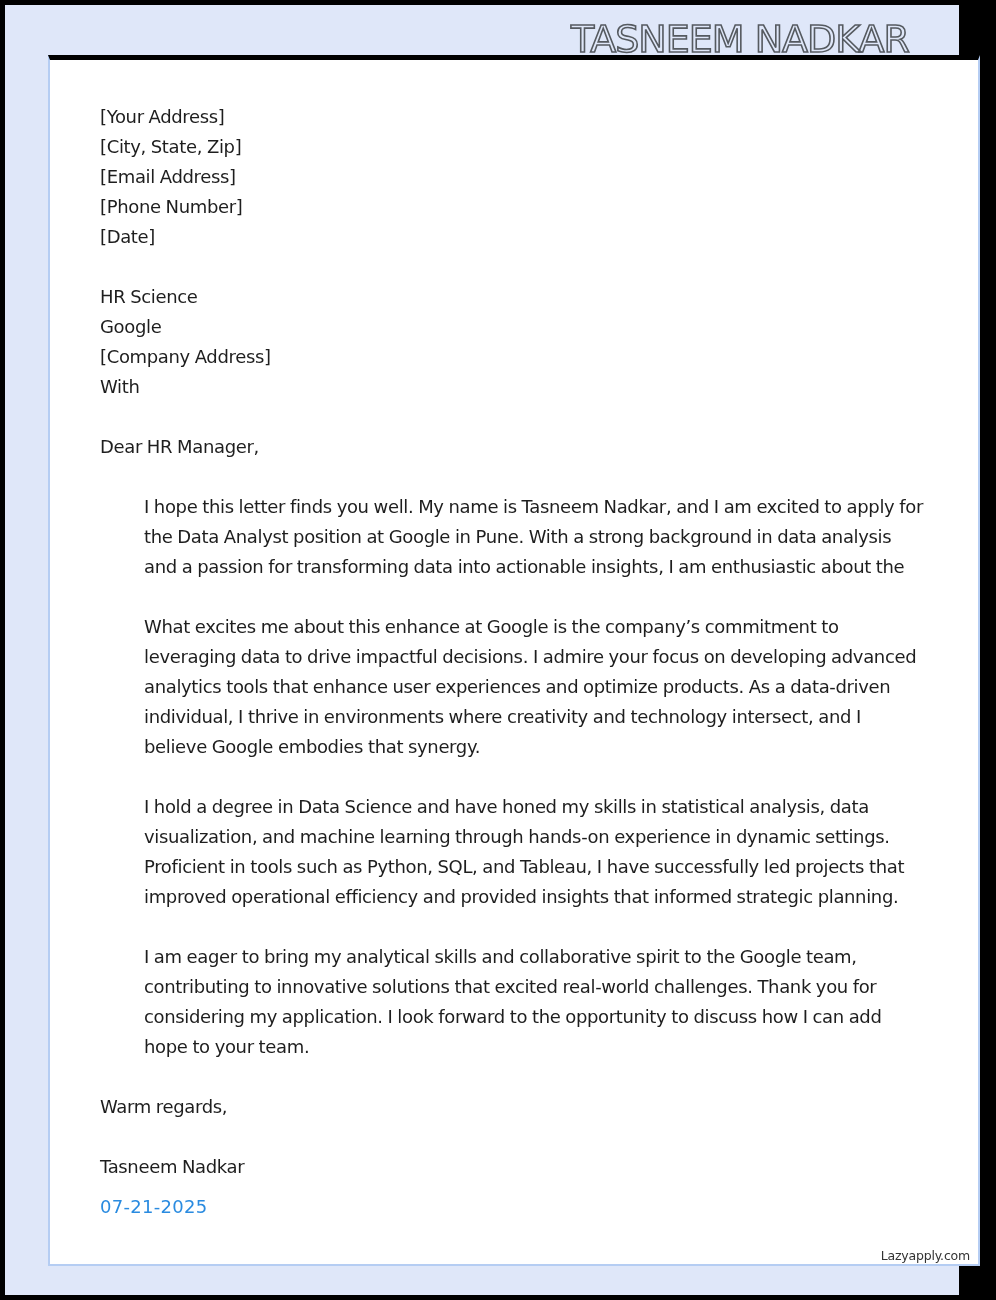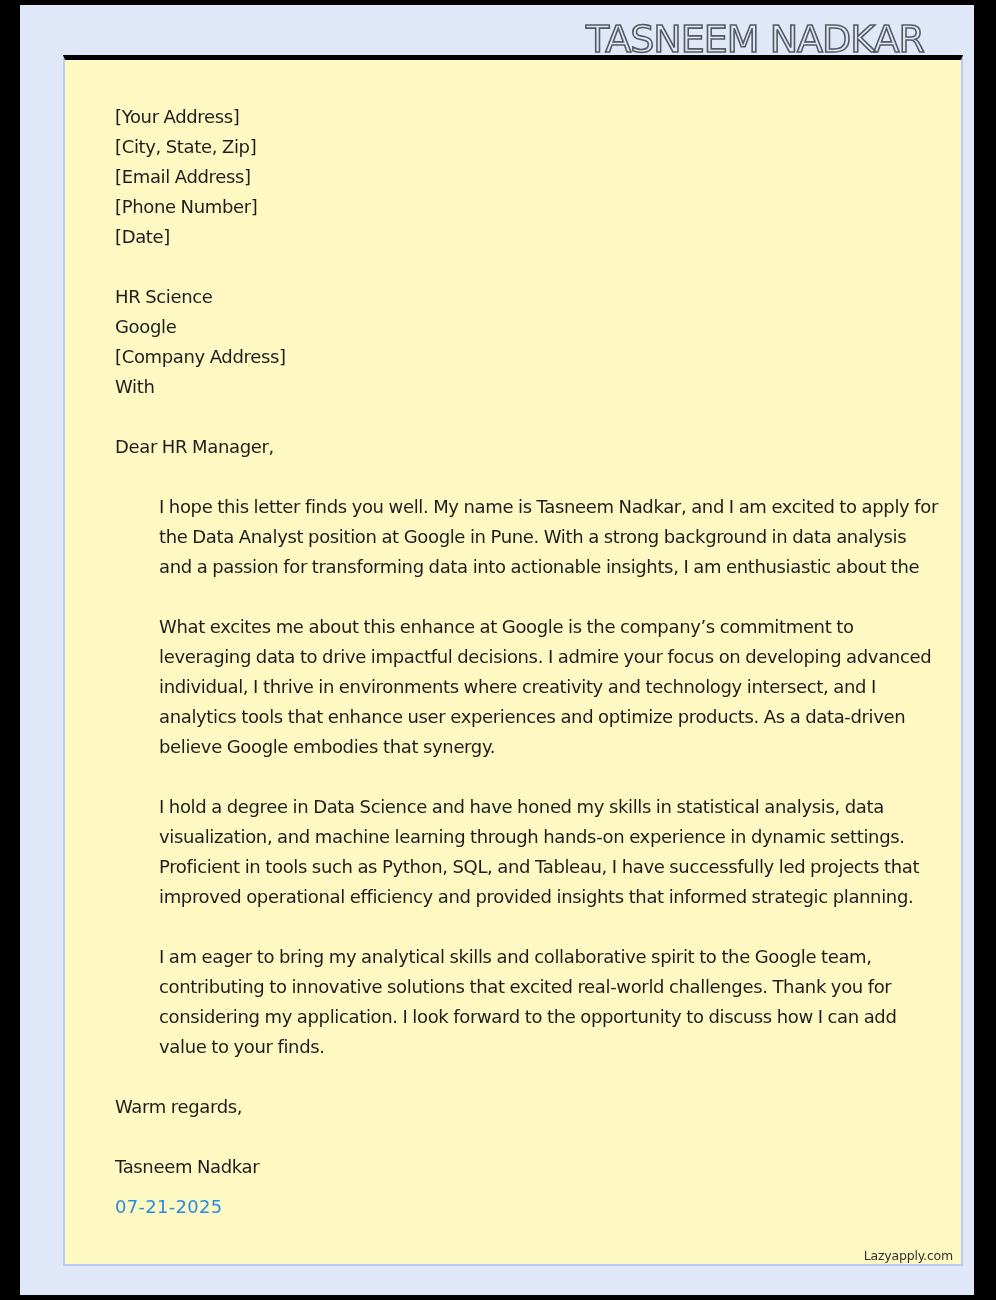--- a/index.html
+++ b/index.html
@@ -8,21 +8,21 @@
     }
     body {
       width: 996px;
       height: 1300px;
       overflow: hidden;
       background: #000;
       font-family: "DejaVu Sans", sans-serif;
     }
     .frame {
       position: absolute;
-      left: 20px;
+      left: 5px;
       top: 5px;
       width: 954px;
       height: 1290px;
       background: #dfe7f9;
     }
     .name-header {
       position: absolute;
       right: 50px;
       top: 11px;
       font-family: "DejaVu Sans", sans-serif;
@@ -32,25 +32,26 @@
       -webkit-text-stroke: 1.6px #555a60;
       line-height: 46px;
       white-space: nowrap;
     }
     .paper {
       position: absolute;
       left: 43px;
       top: 50px;
       width: 896px;
       height: 1204px;
-      background: #fef9c3;
+      background: #ffffff;
       border-top: 5px solid #000;
       border-left: 2px solid #b5cdf3;
       border-right: 2px solid #b5cdf3;
       border-bottom: 2px solid #b5cdf3;
+      padding-left: 32px;
     }
     .content {
       position: absolute;
       left: 50px;
       top: 42px;
       width: 800px;
       font-family: "DejaVu Sans", sans-serif;
       font-size: 18px;
       line-height: 30px;
       color: #1e1e1e;
@@ -118,37 +119,37 @@
 
       <div class="para">
         <span class="line">I hope this letter finds you well. My name is Tasneem Nadkar, and I am excited to apply for</span>
         <span class="line">the Data Analyst position at Google in Pune. With a strong background in data analysis</span>
         <span class="line">and a passion for transforming data into actionable insights, I am enthusiastic about the</span>
       </div>
 
       <div class="para">
         <span class="line">What excites me about this enhance at Google is the company’s commitment to</span>
         <span class="line">leveraging data to drive impactful decisions. I admire your focus on developing advanced</span>
+        <span class="line">analytics tools that enhance user experiences and optimize products. As a data-driven</span>
         <span class="line">individual, I thrive in environments where creativity and technology intersect, and I</span>
-        <span class="line">analytics tools that enhance user experiences and optimize products. As a data-driven</span>
         <span class="line">believe Google embodies that synergy.</span>
       </div>
 
       <div class="para">
         <span class="line">I hold a degree in Data Science and have honed my skills in statistical analysis, data</span>
         <span class="line">visualization, and machine learning through hands-on experience in dynamic settings.</span>
         <span class="line">Proficient in tools such as Python, SQL, and Tableau, I have successfully led projects that</span>
         <span class="line">improved operational efficiency and provided insights that informed strategic planning.</span>
       </div>
 
       <div class="para">
         <span class="line">I am eager to bring my analytical skills and collaborative spirit to the Google team,</span>
         <span class="line">contributing to innovative solutions that excited real-world challenges. Thank you for</span>
         <span class="line">considering my application. I look forward to the opportunity to discuss how I can add</span>
-        <span class="line">value to your finds.</span>
+        <span class="line">hope to your team.</span>
       </div>
 
       <div class="block">
         <span class="line">Warm regards,</span>
       </div>
 
       <div>
         <span class="line">Tasneem Nadkar</span>
         <span class="line date-line">07-21-2025</span>
       </div>

